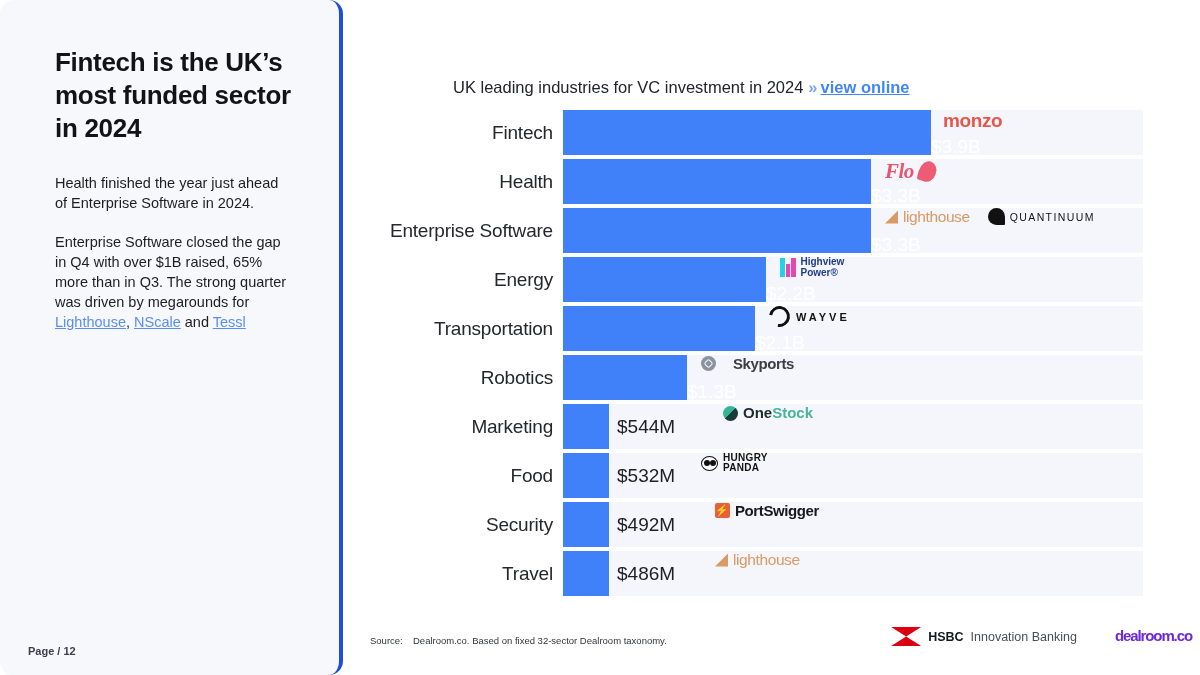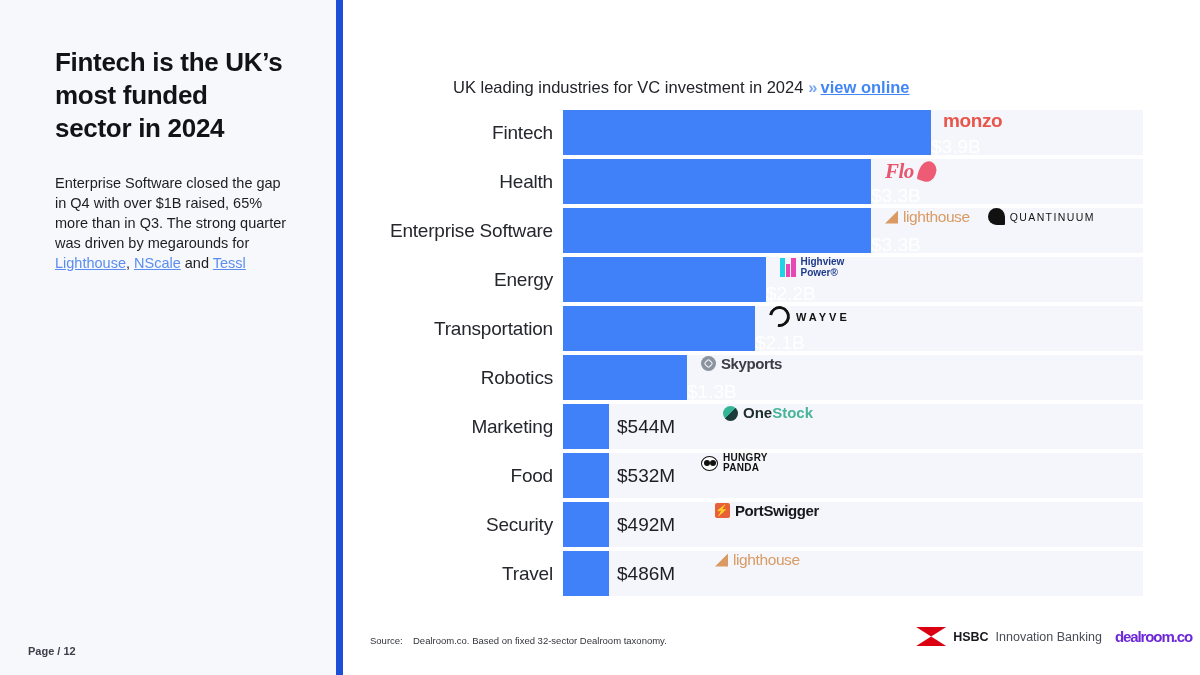--- a/index.html
+++ b/index.html
@@ -8,23 +8,24 @@
     background: #ffffff;
     font-family: "Liberation Sans", sans-serif;
     overflow: hidden;
   }
   .slide { position: relative; width: 1200px; height: 675px; display: flex; }
 
   
   .sidebar {
     width: 343px; height: 675px;
     background: #F6F8FC;
-    border-right: 7px solid #1d4ed8;
+    border-right: 4px solid #1d4ed8;
     position: relative;
     flex: 0 0 343px;
+    border-radius: 14px;
   }
   .sidebar-inner { padding: 46px 48px 0 55px; }
   .side-title {
     font-size: 26px; line-height: 33px; font-weight: bold;
     color: #111317; letter-spacing: -0.3px;
   }
   .side-body {
     margin-top: 28px;
     font-size: 14.5px; line-height: 20px; color: #1c1e22;
   }
@@ -111,21 +112,21 @@
   }
   .lg-wayve { font-size: 11px; font-weight: bold; letter-spacing: 3px; color: #111; }
   .sky-mark {
     width: 15px; height: 15px; border-radius: 50%; background: #8C929E;
     position: relative;
   }
   .sky-mark::after {
     content: ""; position: absolute; inset: 4px;
     border: 1.5px solid #F4F6FB; border-radius: 2px; transform: rotate(45deg);
   }
-  .lg-skyports { font-size: 15px; font-weight: bold; color: #3A3D44; letter-spacing: -0.4px; }
+  .lg-skyports { font-size: 15px; font-weight: bold; color: #3A3D44; letter-spacing: -0.4px; margin-left: 12px; }
   .os-mark {
     width: 15px; height: 15px; border-radius: 50%;
     background: linear-gradient(135deg,#35B598 0 50%,#1A3B3A 50% 100%);
   }
   .lg-one { font-size: 15px; font-weight: bold; color: #1C2B2B; }
   .lg-stock { font-size: 15px; font-weight: bold; color: #49B49A; }
   .panda-mark {
     width: 17px; height: 15px; border-radius: 50%; background: #fff;
     border: 1.5px solid #111; position: relative;
   }
@@ -138,21 +139,21 @@
   .ps-mark {
     width: 15px; height: 15px; background: #E8603A; border-radius: 2px;
     color: #fff; font-size: 11px; font-weight: bold; line-height: 15px; text-align: center;
   }
   .lg-portswigger { font-size: 15px; font-weight: bold; color: #16181C; letter-spacing: -0.4px; }
 
   
   .footer { position: absolute; left: 12px; bottom: 0; width: 100%; height: 60px; }
   .source-lbl { position: absolute; left: 15px; top: 20px; font-size: 9.5px; color: #31343a; }
   .source-txt { position: absolute; left: 58px; top: 20px; font-size: 9.5px; color: #31343a; }
-  .foot-logos { position: absolute; right: 20px; top: 12px; display: flex; align-items: center; gap: 13px; }
+  .foot-logos { position: absolute; right: 20px; top: 12px; display: flex; gap: 38px; }
   .hsbc { display: flex; align-items: center; gap: 7px; }
   .hsbc-hex {
     width: 30px; height: 19px; background: #fff; position: relative; overflow: hidden;
   }
   .hsbc-hex::before {
     content: ""; position: absolute; inset: 0; background: #DB0011;
     clip-path: polygon(0 0,50% 50%,0 100%);
   }
   .hsbc-hex::after {
     content: ""; position: absolute; inset: 0; background: #DB0011;
@@ -173,20 +174,21 @@
 </style>
 </head>
 <body>
 
 <div class="slide">
 
   <aside class="sidebar">
     <div class="sidebar-inner">
       <h1 class="side-title">Fintech is the UK’s most funded sector in 2024</h1>
       <div class="side-body">
+        <p>Health finished the year just ahead of Enterprise Software in 2024.</p>
         <p><span>Enterprise Software closed the gap in Q4 with over $1B raised, 65% more than in Q3. The strong quarter was driven by megarounds for </span><a class="lnk" href="#">Lighthouse</a><span>, </span><a class="lnk" href="#">NScale</a><span> and </span><a class="lnk" href="#">Tessl</a></p>
       </div>
     </div>
     <div class="page-num">Page / 12</div>
   </aside>
 
   <main class="main">
 
     <div class="chart-title">
       <span>UK leading industries for VC investment in 2024</span><span class="chev">»</span><a class="view-online" href="#">view online</a>

